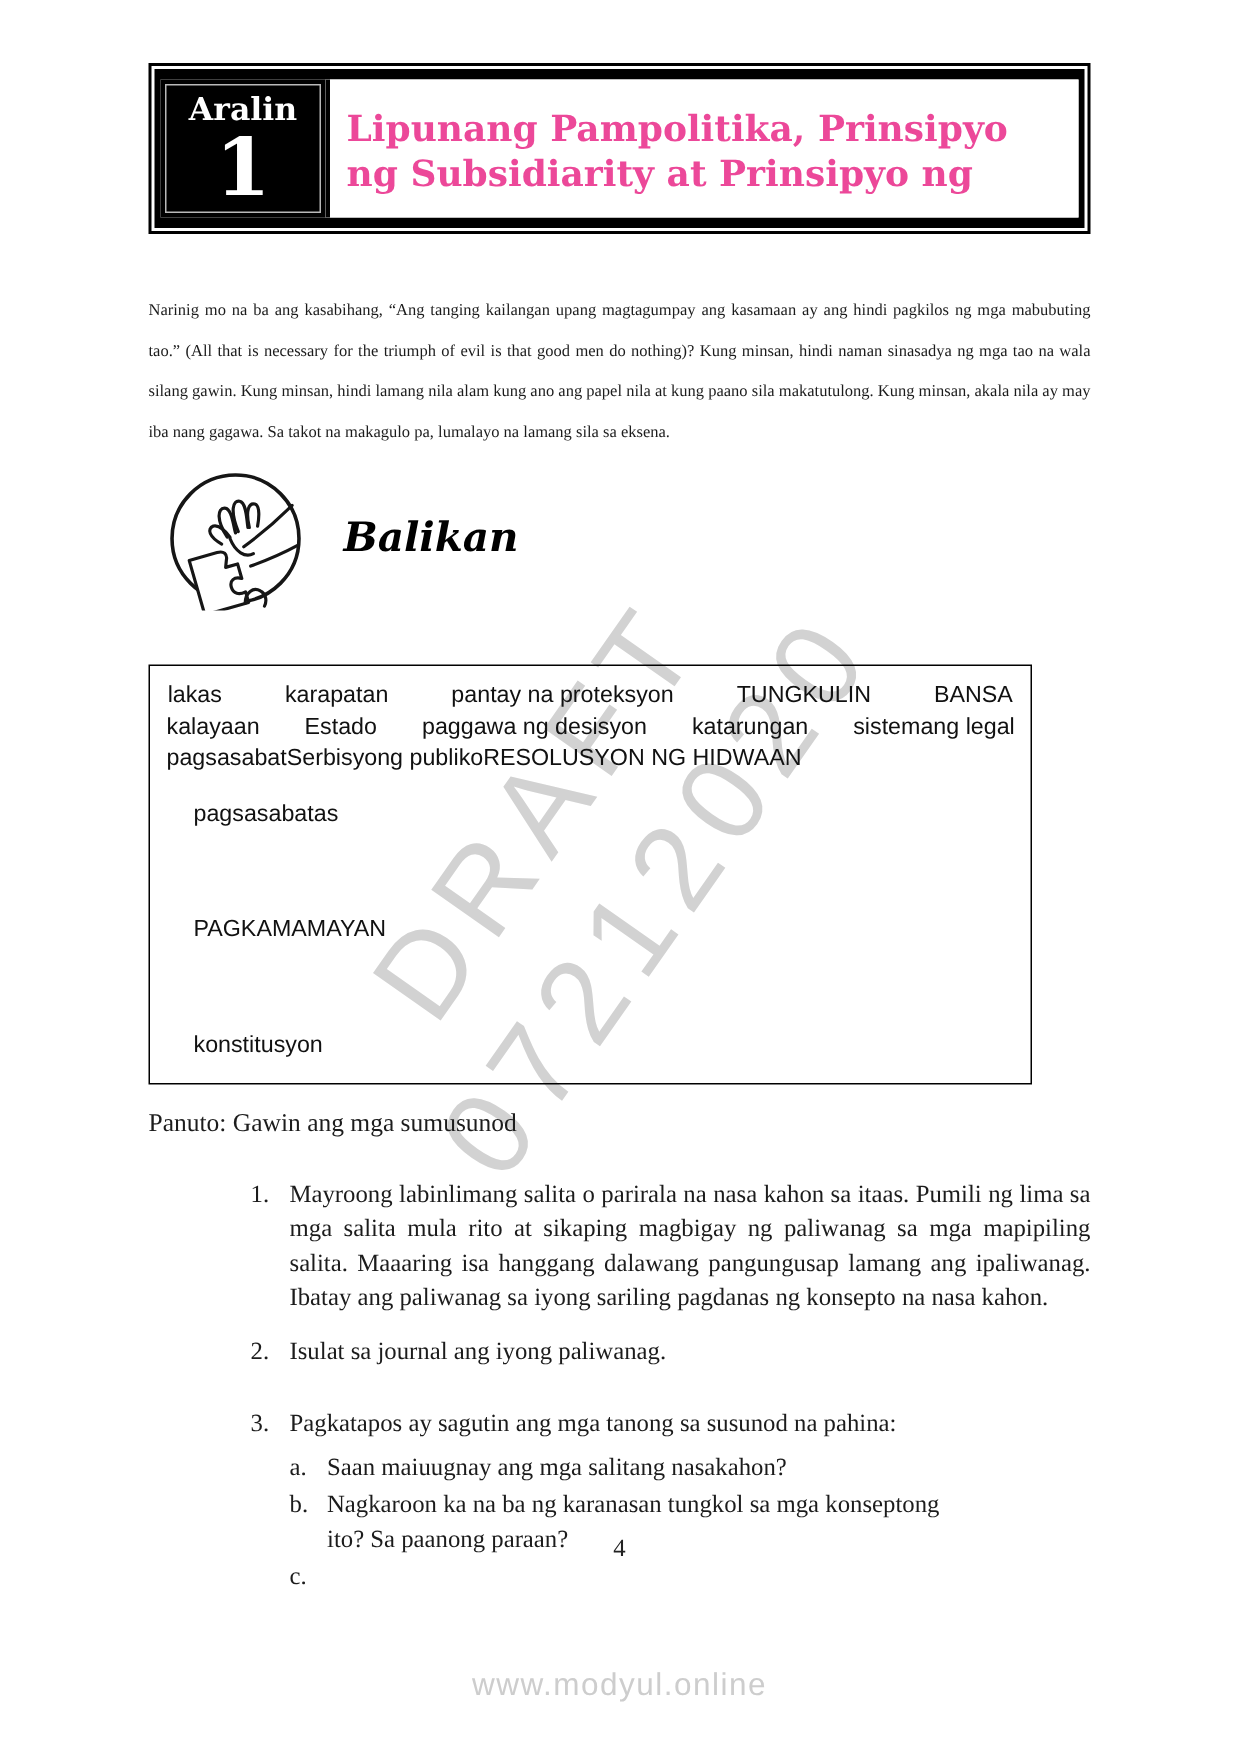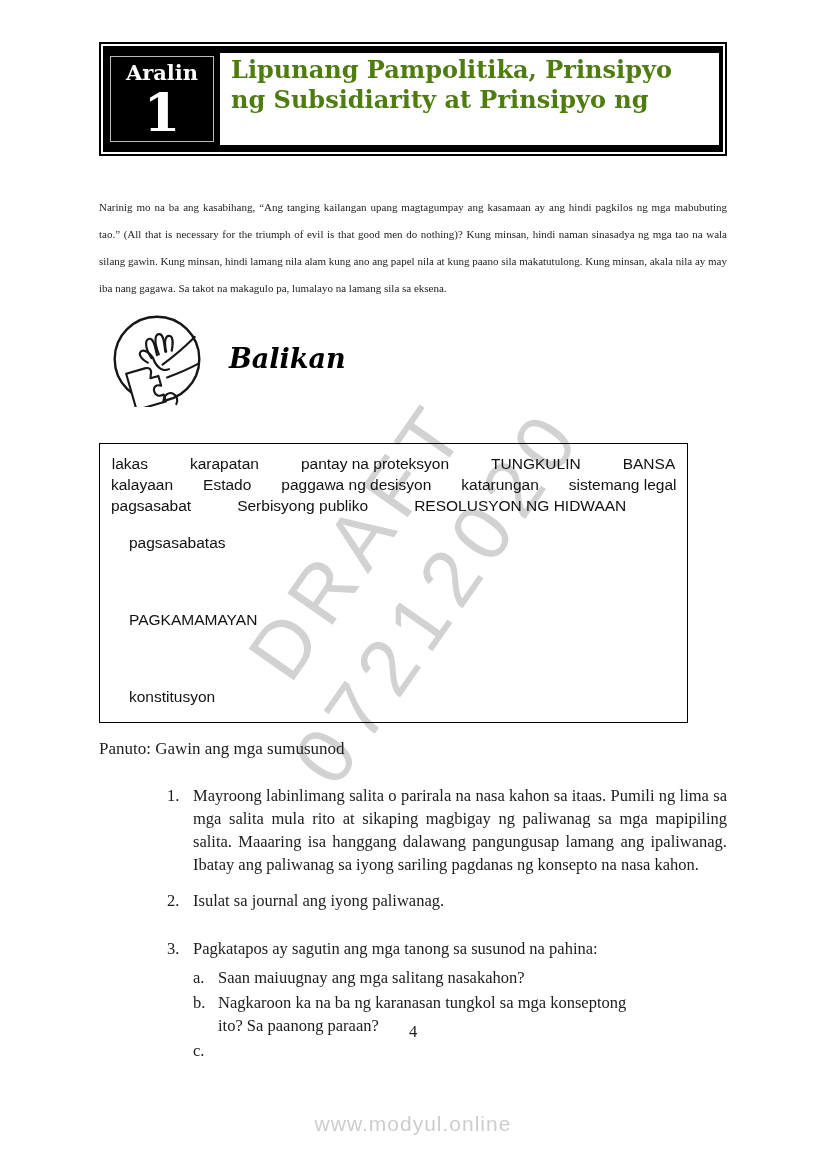--- a/index.html
+++ b/index.html
@@ -35,23 +35,23 @@
   .lesson-badge {
     width:110px; flex:none;
     background:#000; color:#fff;
     text-align:center; padding:7px 4px 4px;
     outline:1px solid #b9b9b9; outline-offset:-4px;
   }
   .lesson-badge-label { font-family:"DejaVu Serif", serif; font-weight:bold; font-size:21px; }
   .lesson-badge-number { font-family:"DejaVu Serif", serif; font-weight:bold; font-size:53px; line-height:1.05; }
   .lesson-title {
     flex:1; border-left:3px solid #000; background:#fff;
-    padding:2px 6px 7px 11px;
+    padding:18px 6px 7px 11px;
     font-family:"DejaVu Serif", serif; font-weight:bold;
-    font-size:24px; line-height:1.23; color:#4d7c0f;
+    font-size:24px; line-height:1.23; color:#ec4899;
   }
   
   .intro {
     margin-top:38px;
     font-size:11px; line-height:27px;
     text-align:justify;
   }
   
   .section-heading { margin-top:9px; display:flex; align-items:center; gap:26px; padding-left:12px;text-align:center; }
   .section-icon { flex:none; width:92px; height:96px; }
@@ -67,21 +67,21 @@
     border:1.5px solid #000;
     padding:9px 11px 15px;
     font-family:"Liberation Sans", sans-serif;
     font-size:15.5px; line-height:21px; color:#111;
     background:transparent;
   }
   .word-row { display:flex; }
   .word-row span { white-space:nowrap; }
   .word-row.r1 { gap:42px;justify-content:center; }
   .word-row.r2 { gap:30px; }
-  .word-row.r3 { gap:46px; }
+  .word-row.r3 { }
   .word-row.r4 { gap:56px; margin-top:16px; padding-left:18px;flex-direction:column; }
   
   .panuto { margin-top:14px; font-size:17px; line-height:24px; }
   .instruction-list { margin-top:23px; padding-left:68px; font-size:16.5px; line-height:23px; }
   .list-item { display:flex; margin-bottom:13px; }
   .list-item.item-2 { margin-bottom:25px; }
   .list-item.item-3 { margin-bottom:4px; }
   .list-num { width:26px; flex:none; }
   .list-text { flex:1; text-align:justify; }
   .list-item.item-2 .list-text, .list-item.item-3 .list-text { text-align:left; }

